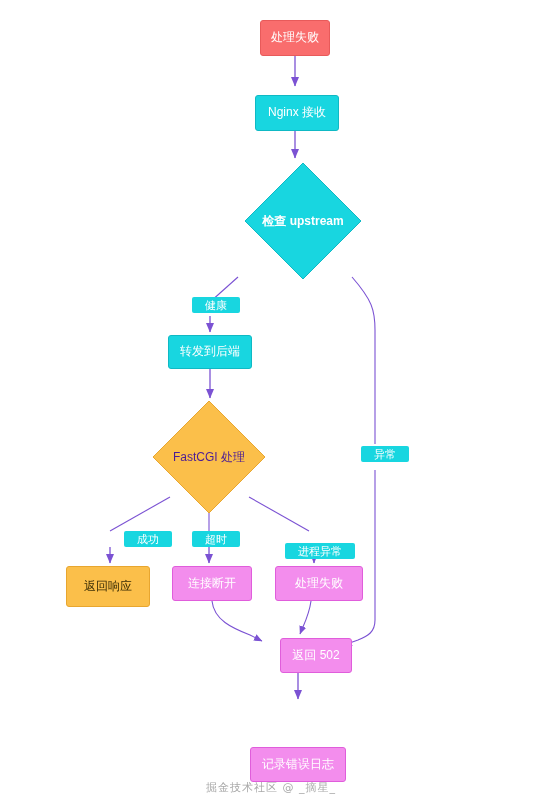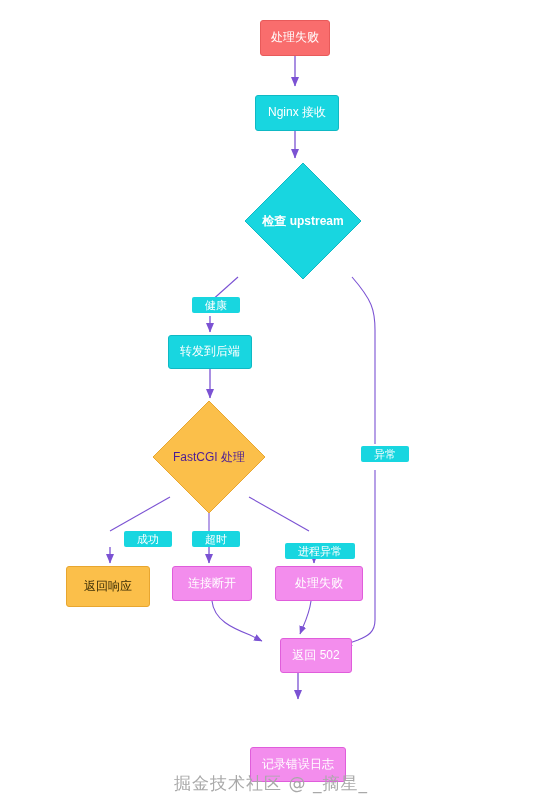--- a/index.html
+++ b/index.html
@@ -94,21 +94,21 @@
     white-space: nowrap;
     box-sizing: border-box;
   }
   .watermark {
     position: absolute;
     left: 0;
     bottom: 12px;
     width: 542px;
     text-align: center;
     color: #a9a9a9;
-    font-size: 17px;
+    font-size: 11px;
     letter-spacing: 1px;
     font-family: "DejaVu Sans", sans-serif;
     user-select: none;
   }
 </style>
 </head>
 <body>
 
 <div id="canvas">
 

